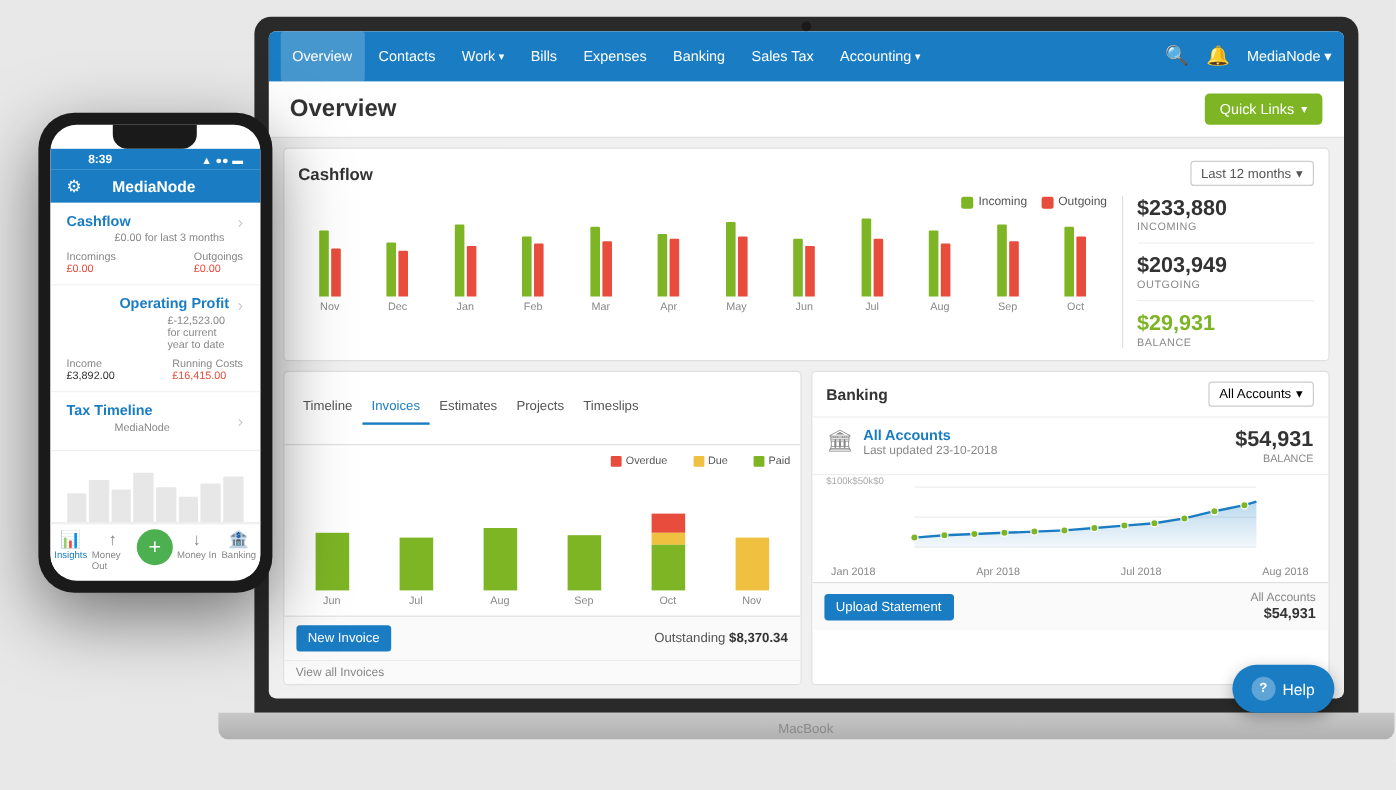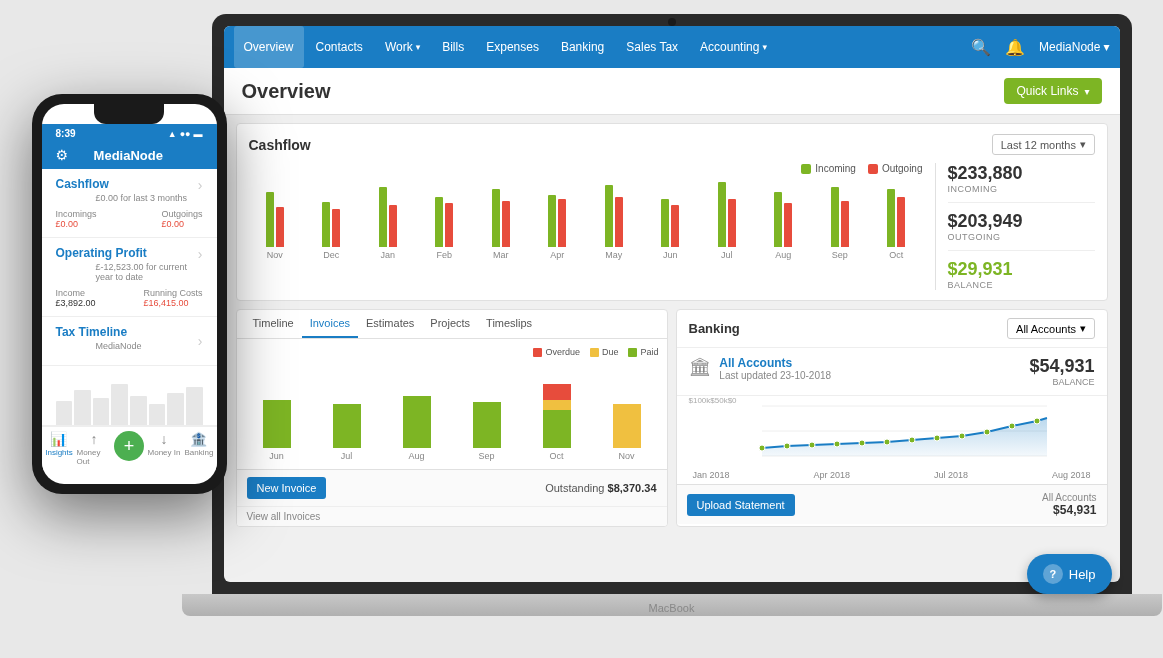--- a/index.html
+++ b/index.html
@@ -290,40 +290,40 @@
     
     .timeline-section {
       background: white;
       border-radius: 4px;
       border: 1px solid #e0e0e0;
       overflow: hidden;
     }
     .tab-bar {
       display: flex;
       border-bottom: 1px solid #e0e0e0;
-      padding: 0 8px;
+      padding: 16px 8px;
     }
     .tab-item {
       font-size: 11px;
       padding: 7px 8px;
       color: #555;
       cursor: pointer;
       border-bottom: 2px solid transparent;
     }
     .tab-item.active {
       color: #1a7dc4;
       border-bottom-color: #1a7dc4;
     }
     .invoice-chart-area {
       padding: 8px;
     }
     .invoice-legend {
       display: flex;
-      gap: 10px;
-      margin-bottom: 4px;
+      gap: 22px;
+      margin-bottom: 16px;
       justify-content: flex-end;
     }
     .inv-legend {
       display: flex;
       align-items: center;
       gap: 3px;
       font-size: 9px;
       color: #555;
     }
     .inv-dot {
@@ -561,20 +561,21 @@
       padding: 4px 14px 2px;
       display: flex;
       justify-content: space-between;
       align-items: center;
       margin-top: 20px;
     }
     .phone-time {
       font-size: 10px;
       font-weight: 700;
       color: white;
+      margin-left: 18px;
     }
     .phone-icons {
       display: flex;
       gap: 3px;
       align-items: center;
     }
     .phone-icon-small {
       font-size: 9px;
       color: white;
     }
@@ -1087,21 +1088,21 @@
             <div class="phone-col-value">£0.00</div>
           </div>
           <div class="phone-section-col">
             <div class="phone-col-label">Outgoings</div>
             <div class="phone-col-value">£0.00</div>
           </div>
         </div>
       </div>
 
       <div class="phone-section phone-section-inner">
-        <div style="display:flex; justify-content:space-between; align-items:flex-start;">
+        <div style="display:flex; justify-content:space-between; align-items:flex-start;margin-left:44px;">
           <div>
             <div class="phone-section-title">Operating Profit</div>
             <div class="phone-section-subtitle">£-12,523.00 for current year to date</div>
           </div>
           <span style="color:#ccc;font-size:14px;">›</span>
         </div>
         <div class="phone-section-row">
           <div class="phone-section-col">
             <div class="phone-col-label">Income</div>
             <div style="color:#333;font-size:9px;">£3,892.00</div>

